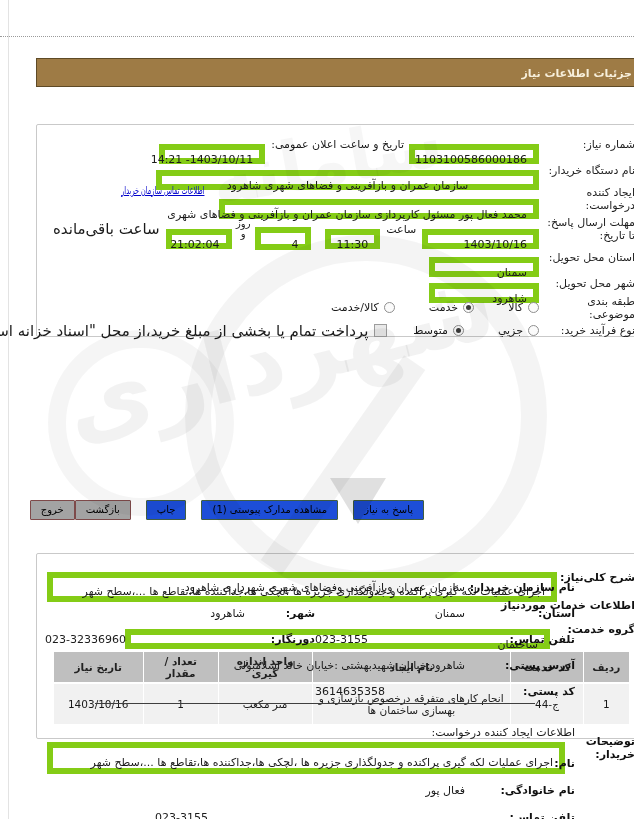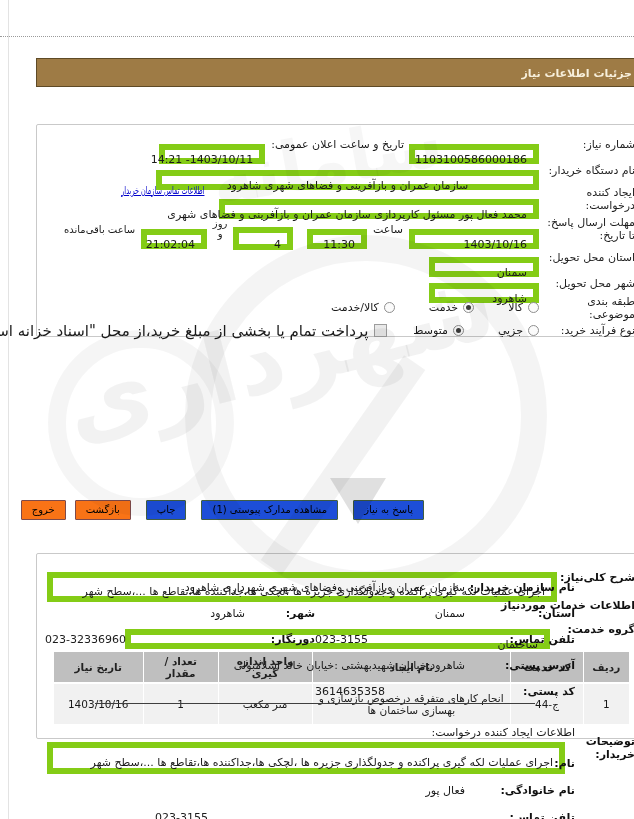--- a/index.html
+++ b/index.html
@@ -61,21 +61,21 @@
     border:1px solid #fff;padding:2px 4px;
   }
   
   #btnrow{position:absolute;top:500px;right:210px;display:flex;direction:rtl;align-items:center;}
   .btn{
     height:20px;line-height:18px;border:1px solid #4c4c4c;border-radius:1px;
     font-size:10px;padding:0 10px;white-space:nowrap;box-sizing:border-box;
     font-family:"DejaVu Sans",sans-serif;cursor:pointer;
   }
   .btn.green{background:#1d4ed8;border-color:#415e41;margin-left:15px;}
-  .btn.pink{background:#f97316;border-color:#7e4a4a;margin-left:9px;}
+  .btn.pink{background:#a3a3a3;border-color:#7e4a4a;}
   
   #contact{position:absolute;right:59px;top:581px;width:530px;}
   .crow{display:grid;grid-template-columns:110px 150px 70px auto;direction:rtl;align-items:baseline;margin-bottom:13px;}
   .crow .span3{grid-column:2 / 5;}
   #sep{position:absolute;left:95px;top:703px;width:440px;border-top:1px solid #3f3f3f;}
   #creator-info{position:absolute;right:59px;top:726px;width:420px;}
   .cirow{display:grid;grid-template-columns:110px auto;direction:rtl;align-items:baseline;margin-bottom:14px;}
   
   .wm{position:absolute;pointer-events:none;z-index:6;}
   #wm-ring1{left:185px;top:235px;width:310px;height:310px;border:26px solid rgba(0,0,0,0.045);border-radius:50%;}
@@ -120,21 +120,21 @@
 
   <div class="row" style="height:30px;">
     <span class="lbl">مهلت ارسال پاسخ: تا تاریخ:</span>
     <span class="box" style="width:130px;"><span class="num">1403/10/16</span></span>
     <span class="mid">ساعت</span>
     <span class="box" style="width:60px;"><span class="num">11:30</span></span>
     <span style="width:14px;flex:none;"></span>
     <span class="box" style="width:60px;height:23px;line-height:23px;"><span class="num">4</span></span>
     <span class="dayword">روز و</span>
     <span class="box" style="width:66px;"><span class="num">21:02:04</span></span>
-    <span class="mid" style="font-size:10px;">ساعت باقی‌مانده</span>
+    <span class="mid" style="font-size:15px;">ساعت باقی‌مانده</span>
   </div>
 
   <div class="row" style="height:26px;">
     <span class="lbl">استان محل تحویل:</span>
     <span class="box" style="width:110px;"><span>سمنان</span></span>
   </div>
 
   <div class="row" style="height:26px;">
     <span class="lbl">شهر محل تحویل:</span>
     <span class="box" style="width:110px;"><span>شاهرود</span></span>

